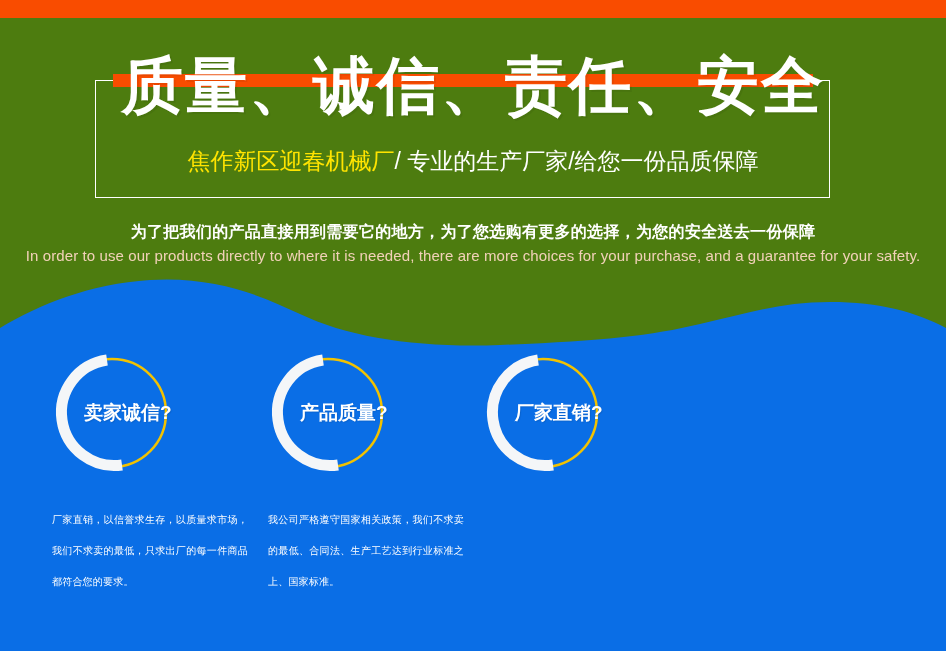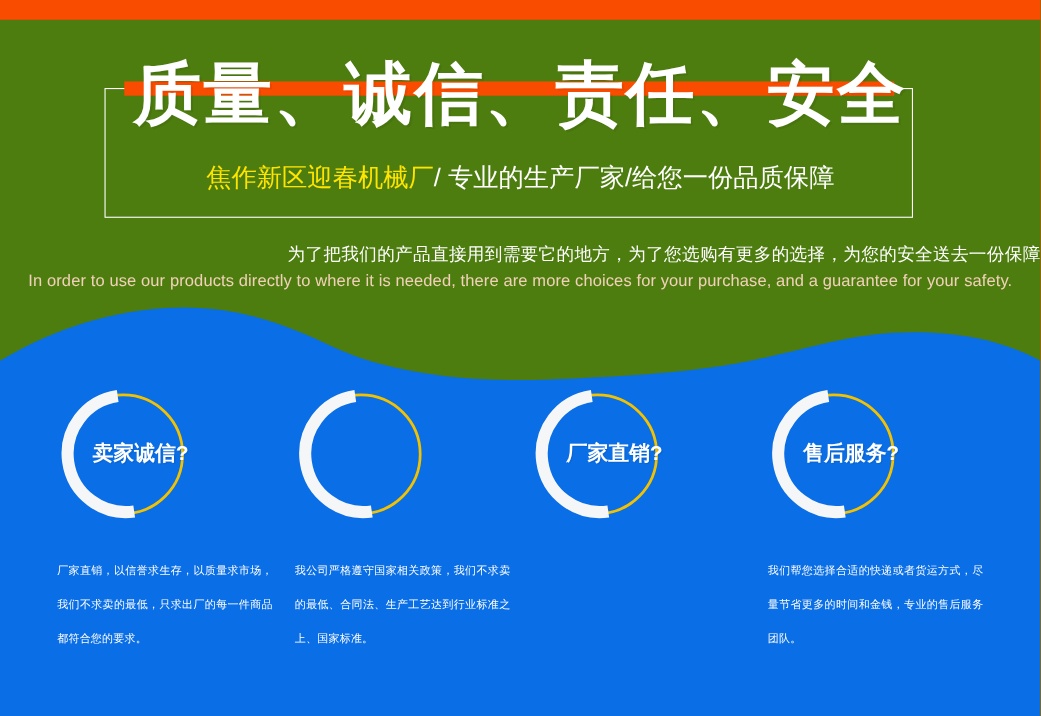--- a/index.html
+++ b/index.html
@@ -60,24 +60,24 @@
     white-space:nowrap;
     color:#ffffff;
   }
   .sub-line .hl { color:#ffe400; }
   .sub-line .sep { color:#ffffff; }
 
   .slogan-cn {
     position:absolute;
     left:0; top:203px;
     width:946px;
-    text-align:right;
+    text-align:center;
     color:#ffffff;
     font-size:16px;
-    font-weight:normal;
+    font-weight:bold;
     line-height:22px;
     letter-spacing:0.3px;
     white-space:nowrap;
   }
   .slogan-en {
     position:absolute;
     left:0; top:230px;
     width:946px;
     text-align:center;
     color:#ffd9c6;
@@ -98,21 +98,20 @@
   .circle-label {
     position:absolute;
     left:38px; top:50px;
     width:170px;
     color:#ffffff;
     font-size:19px;
     font-weight:bold;
     line-height:24px;
     white-space:nowrap;
     text-shadow:1px 1px 1px rgba(0,0,0,.10);
-    font-family:Liberation Mono, monospace;
   }
 
   .card-text {
     position:absolute;
     top:153px; left:6px;
     width:196px;
     color:#ffffff;
     font-size:10px;
     line-height:31px;
     letter-spacing:0.2px;
@@ -171,38 +170,29 @@
       <div class="card-text">厂家直销，以信誉求生存，以质量求市场，我们不求卖的最低，只求出厂的每一件商品都符合您的要求。</div>
     </div>
 
     <div class="card" id="card1">
       <div class="circle-box">
         <svg width="128" height="124" viewBox="0 0 128 124" xmlns="http://www.w3.org/2000/svg">
           <circle cx="66" cy="62" r="54" fill="none" stroke="#f2c200" stroke-width="2.5"></circle>
           <path d="M61,9 A53,53 0 1 0 76,114" fill="none" stroke="#f4f6f8" stroke-width="11" stroke-linecap="butt"></path>
         </svg>
       </div>
+      <div class="circle-label">产品质量?</div>
       <div class="card-text">我公司严格遵守国家相关政策，我们不求卖的最低、合同法、生产工艺达到行业标准之上、国家标准。</div>
     </div>
 
     <div class="card" id="card2">
       <div class="circle-box">
         <svg width="128" height="124" viewBox="0 0 128 124" xmlns="http://www.w3.org/2000/svg">
           <circle cx="66" cy="62" r="54" fill="none" stroke="#f2c200" stroke-width="2.5"></circle>
           <path d="M61,9 A53,53 0 1 0 76,114" fill="none" stroke="#f4f6f8" stroke-width="11" stroke-linecap="butt"></path>
         </svg>
       </div>
       <div class="circle-label">厂家直销?</div>
     </div>
 
-    <div class="card" id="card3">
-      <div class="circle-box">
-        <svg width="128" height="124" viewBox="0 0 128 124" xmlns="http://www.w3.org/2000/svg">
-          <circle cx="66" cy="62" r="54" fill="none" stroke="#f2c200" stroke-width="2.5"></circle>
-          <path d="M61,9 A53,53 0 1 0 76,114" fill="none" stroke="#f4f6f8" stroke-width="11" stroke-linecap="butt"></path>
-        </svg>
-      </div>
-      <div class="circle-label">售后服务?</div>
-      <div class="card-text">我们帮您选择合适的快递或者货运方式，尽量节省更多的时间和金钱，专业的售后服务团队。</div>
-    </div>
 
   </div>
 </div>
 
 </body></html>

